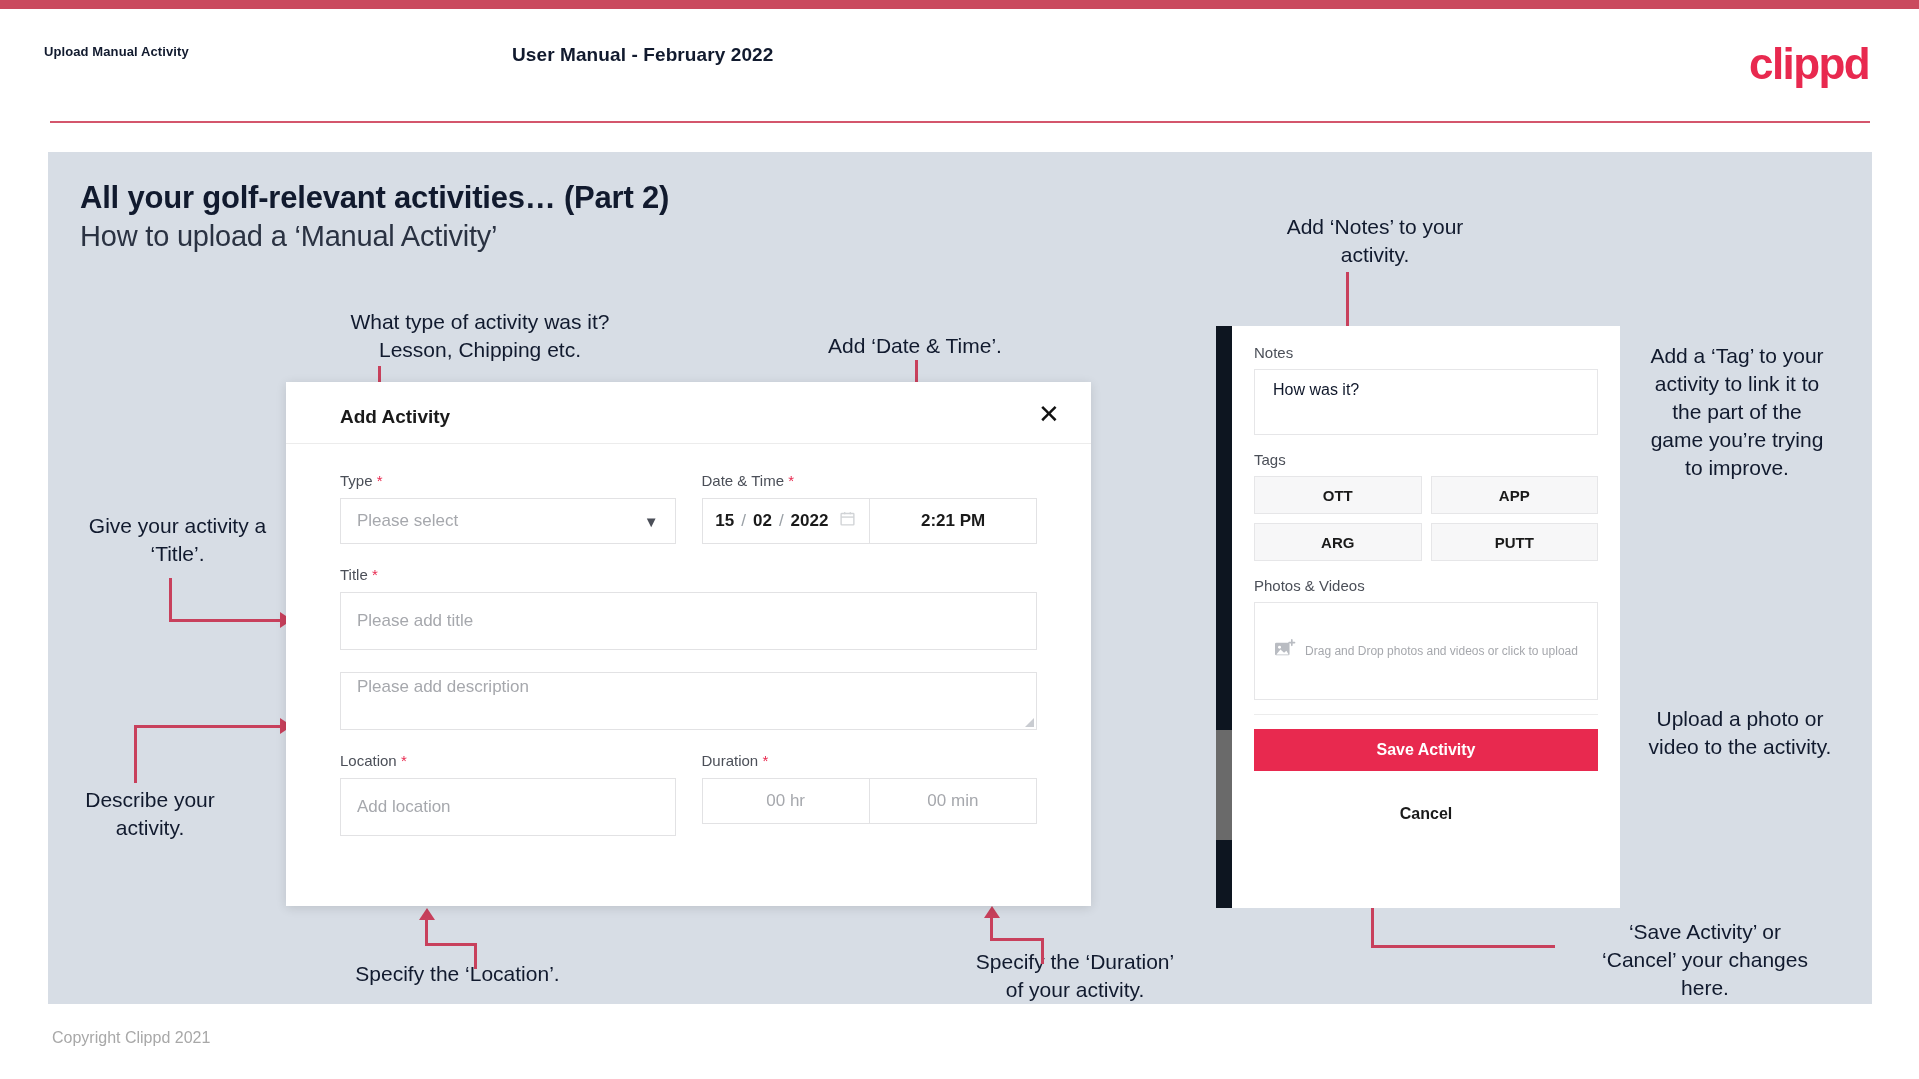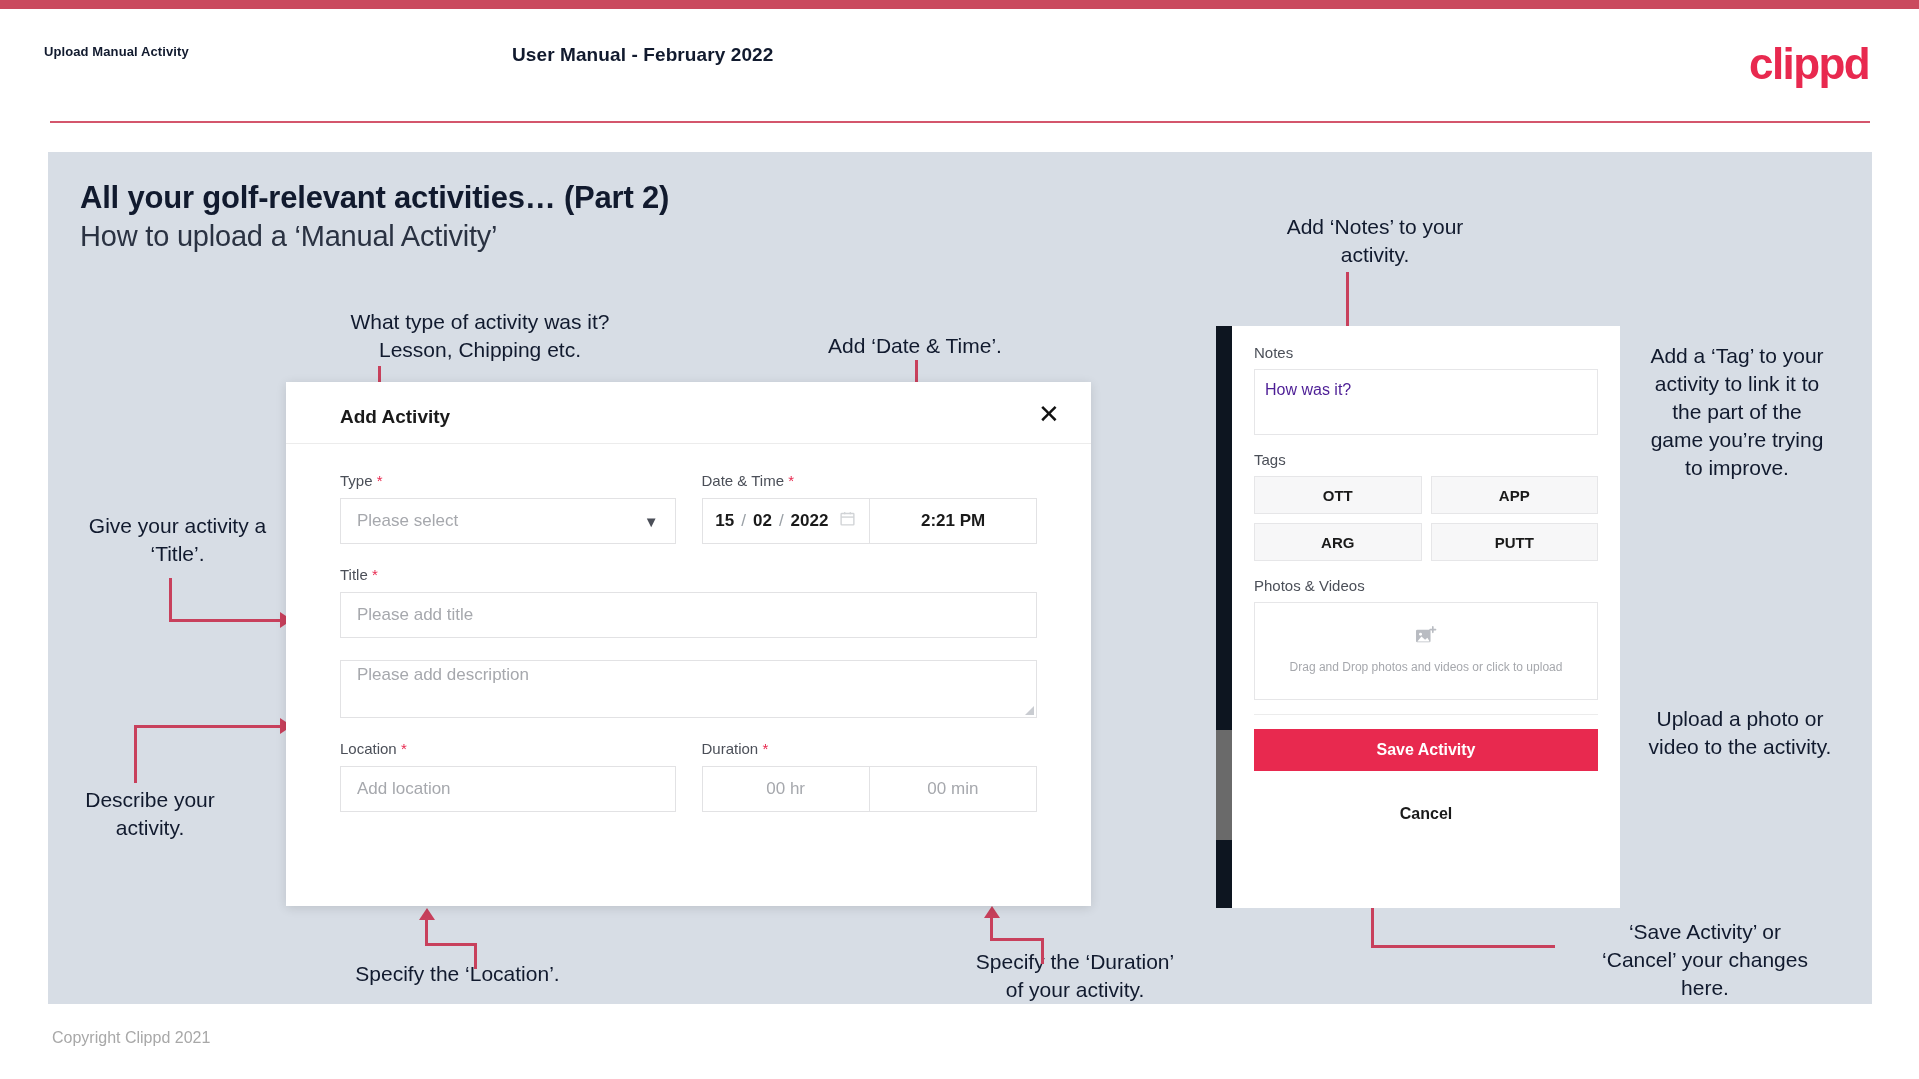--- a/index.html
+++ b/index.html
@@ -109,21 +109,21 @@
   }
   .datebox .dt .sep { color: #9aa0a6; font-weight: 400; }
   .datebox .tm {
     width: 50%; border-left: 1px solid #e2e2e4;
     display: flex; align-items: center; justify-content: center;
     font-size: 17px; color: #1a1a1a; font-weight: 700;
   }
   .cal-icon { margin-left: 4px; opacity: .45; }
 
   .wide-inp {
-    width: 100%; height: 46px; border: 1px solid #e2e2e4; background: #fff;
+    width: 100%; height: 58px; border: 1px solid #e2e2e4; background: #fff;
     display: flex; align-items: center; padding: 0 16px;
     font-size: 17px; color: #a6a8ad;
   }
   .ta {
     width: 100%; height: 58px; border: 1px solid #e2e2e4; background: #fff;
     padding: 4px 16px; font-size: 17px; color: #a6a8ad; position: relative;
   }
   .ta::after {
     content: ""; position: absolute; right: 2px; bottom: 2px;
     width: 0; height: 0;
@@ -151,31 +151,31 @@
   .btn-seg {
     position: absolute; width: 16px; background: #6a6a6a;
   }
   .screen {
     position: absolute; left: 16px; top: 0; width: 388px; height: 582px;
     background: #fff; padding: 18px 22px 0 22px;
   }
   .p-label { font-size: 15px; color: #4b4f58; margin-bottom: 8px; }
   .p-notes {
     width: 100%; height: 66px; border: 1px solid #e6e6e8; background: #fff;
-    padding: 11px 10px; font-size: 16px; color: #4c1d95;
+    padding: 11px 18px; font-size: 16px; color: #0f172a;
   }
   .p-tags { display: grid; grid-template-columns: 1fr 1fr; gap: 9px; }
   .p-tag {
     height: 38px; border: 1px solid #e6e6e8; background: #f7f7f8;
     display: flex; align-items: center; justify-content: center;
     font-size: 15px; font-weight: 700; color: #1a1a1a;
   }
   .p-drop {
     width: 100%; height: 98px; border: 1px solid #e6e6e8; background: #fff;
-    display: flex; flex-direction: column; align-items: center; justify-content: center;
+    display: flex; align-items: center; justify-content: center;
     gap: 9px; text-align: center;
   }
   .p-drop .dtxt { font-size: 12px; color: #a6a8ad; line-height: 17px; }
   .p-hr { height: 1px; background: #ececec; margin: 14px 0 0 0; }
   .p-save {
     width: 100%; height: 42px; background: #e8294f; color: #fff;
     display: flex; align-items: center; justify-content: center;
     font-size: 16px; font-weight: 700; margin-top: 14px; cursor: pointer;
   }
   .p-cancel {

